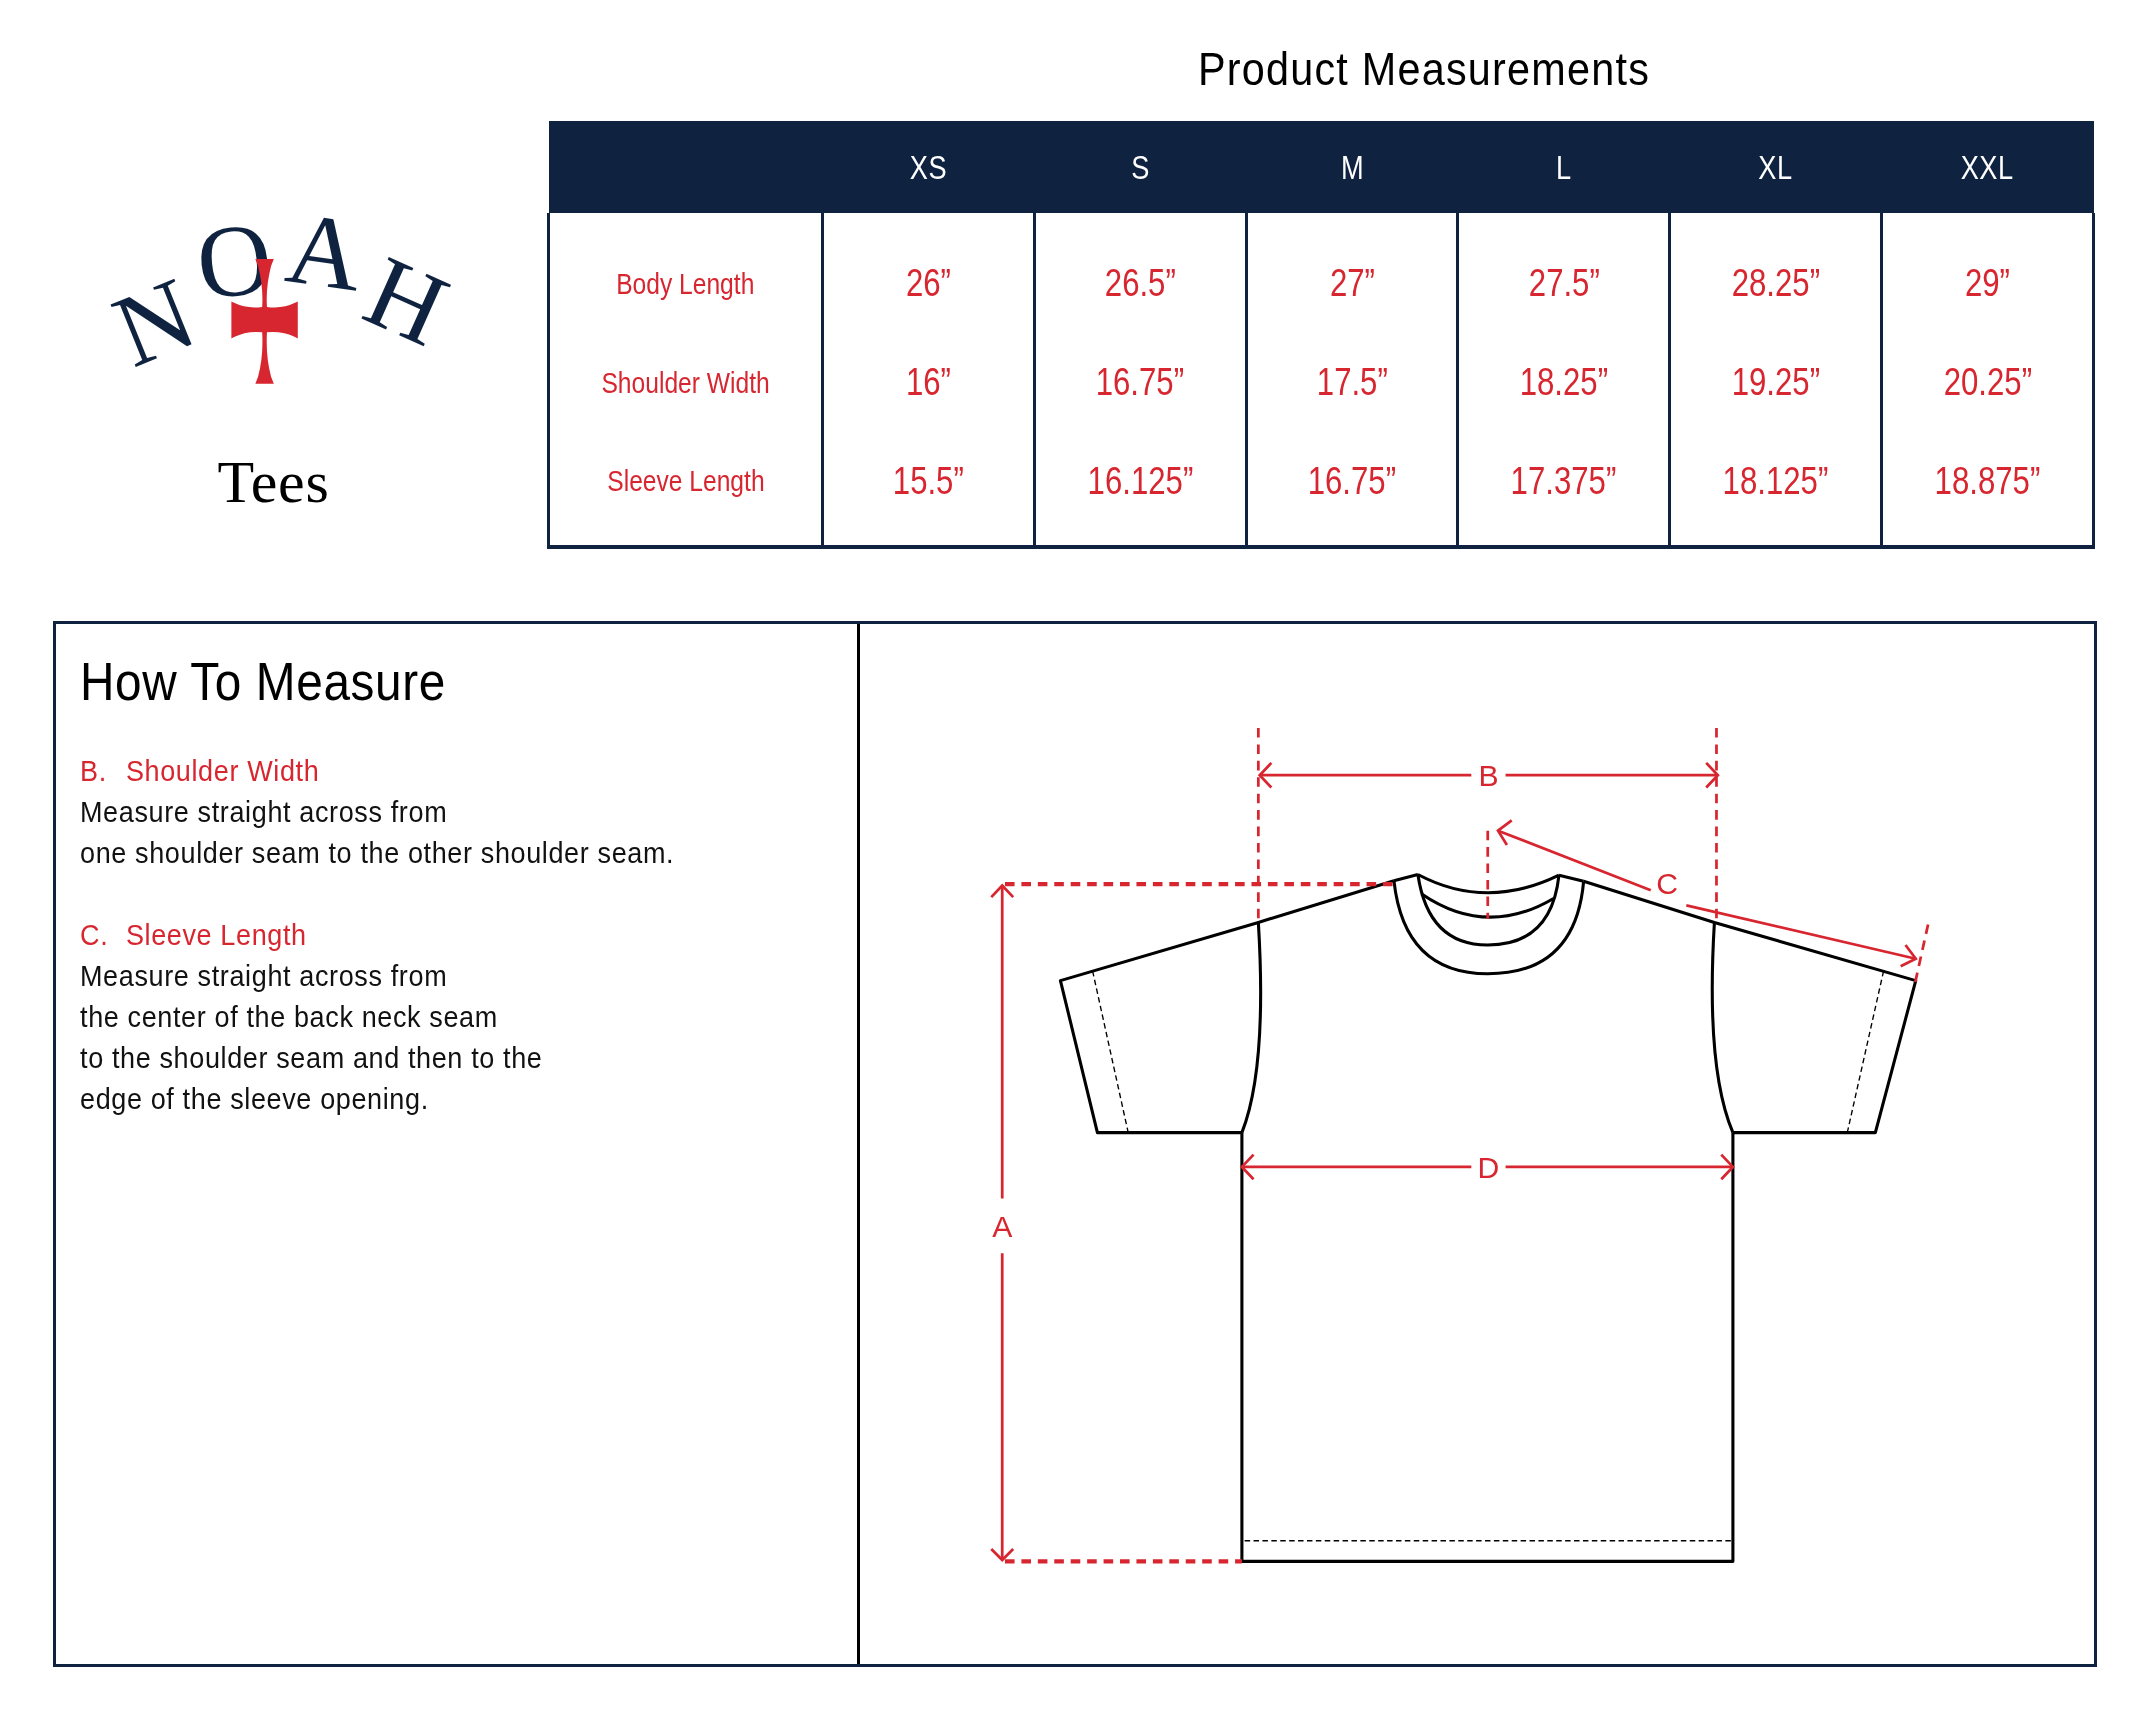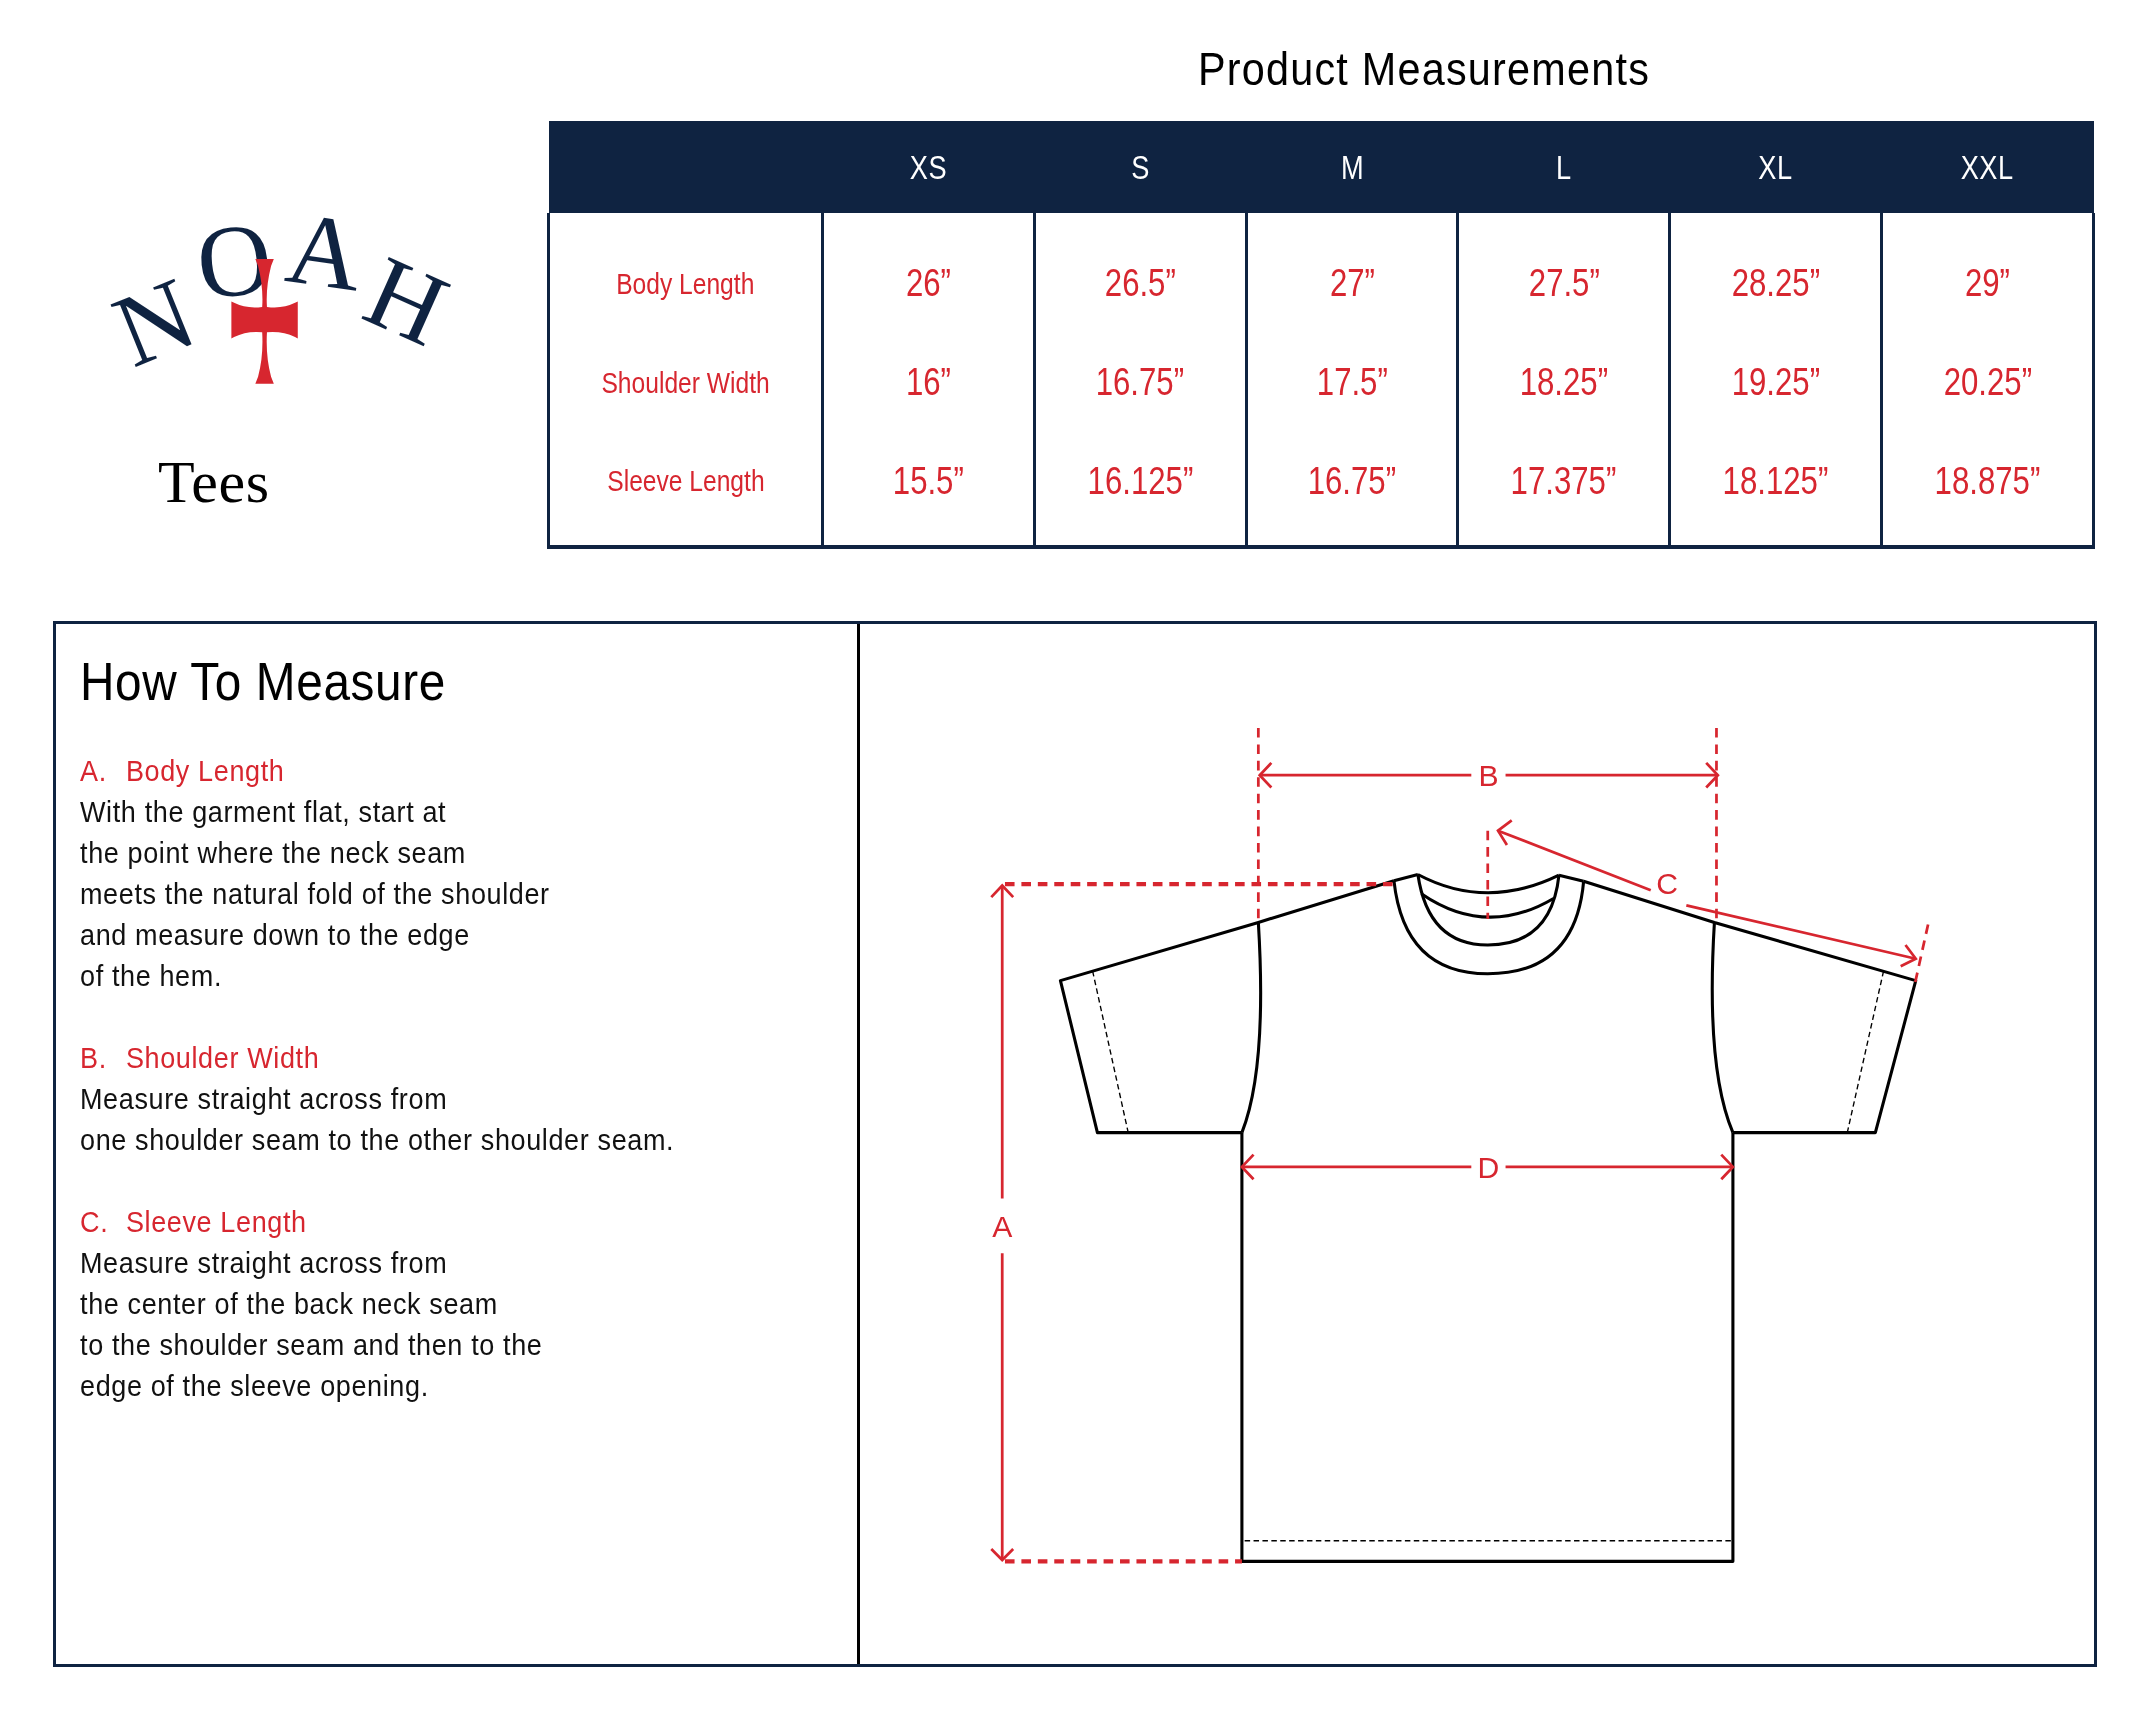--- a/index.html
+++ b/index.html
@@ -2,21 +2,21 @@
 <html style="font-size:11px"><head>
 <meta charset="utf-8">
 <style>
   html, body { margin: 0; padding: 0; background: #ffffff; }
   body { width: 2151px; height: 1712px; position: relative; overflow: hidden;
          font-family: "Liberation Sans", sans-serif; color: #111; }
 
   
   .logo { position: absolute; left: 82px; top: 192px; width: 411px; height: 219px; }
   .logo svg { width: 100%; height: 100%; display: block; }
-  .category-title { position: absolute; left: 158px; top: 452px; width: 247px; text-align: left;
+  .category-title { position: absolute; left: 150px; top: 452px; width: 247px; text-align: center;
                     font-family: "Liberation Serif", serif; font-size: 60px; font-weight: 400;
                     color: #000; letter-spacing: 0.7px; line-height: 1; }
 
   
   .table-title { position: absolute; left: 1095px; top: 41px; width: 658px; text-align: center;
                  font-family: "Liberation Sans", sans-serif; font-weight: 300; font-size: 47px;
                  letter-spacing: 1.4px; color: #000; transform: scaleX(0.88); transform-origin: center; }
   .size-table { position: absolute; left: 547px; top: 121px; width: 1548px; height: 428px;
                 border-collapse: collapse; table-layout: fixed; }
   .size-table th, .size-table td { padding: 0; text-align: center; }
@@ -118,28 +118,20 @@
       <td><span>18.875”</span></td>
     </tr>
   </tbody>
 </table>
 
 <div class="howto-panel">
   <div class="howto-divider"></div>
   <div class="howto-text">
     <div class="howto-title">How To Measure</div>
 
-    <div class="step">
-      <div class="step-heading"><span class="letter">A.</span><span>Body Length</span></div>
-      <div class="step-line">With the garment flat, start at</div>
-      <div class="step-line">the point where the neck seam</div>
-      <div class="step-line">meets the natural fold of the shoulder</div>
-      <div class="step-line">and measure down to the edge</div>
-      <div class="step-line">of the hem.</div>
-    </div>
 
     <div class="step">
       <div class="step-heading"><span class="letter">B.</span><span>Shoulder Width</span></div>
       <div class="step-line">Measure straight across from</div>
       <div class="step-line">one shoulder seam to the other shoulder seam.</div>
     </div>
 
     <div class="step">
       <div class="step-heading"><span class="letter">C.</span><span>Sleeve Length</span></div>
       <div class="step-line">Measure straight across from</div>

